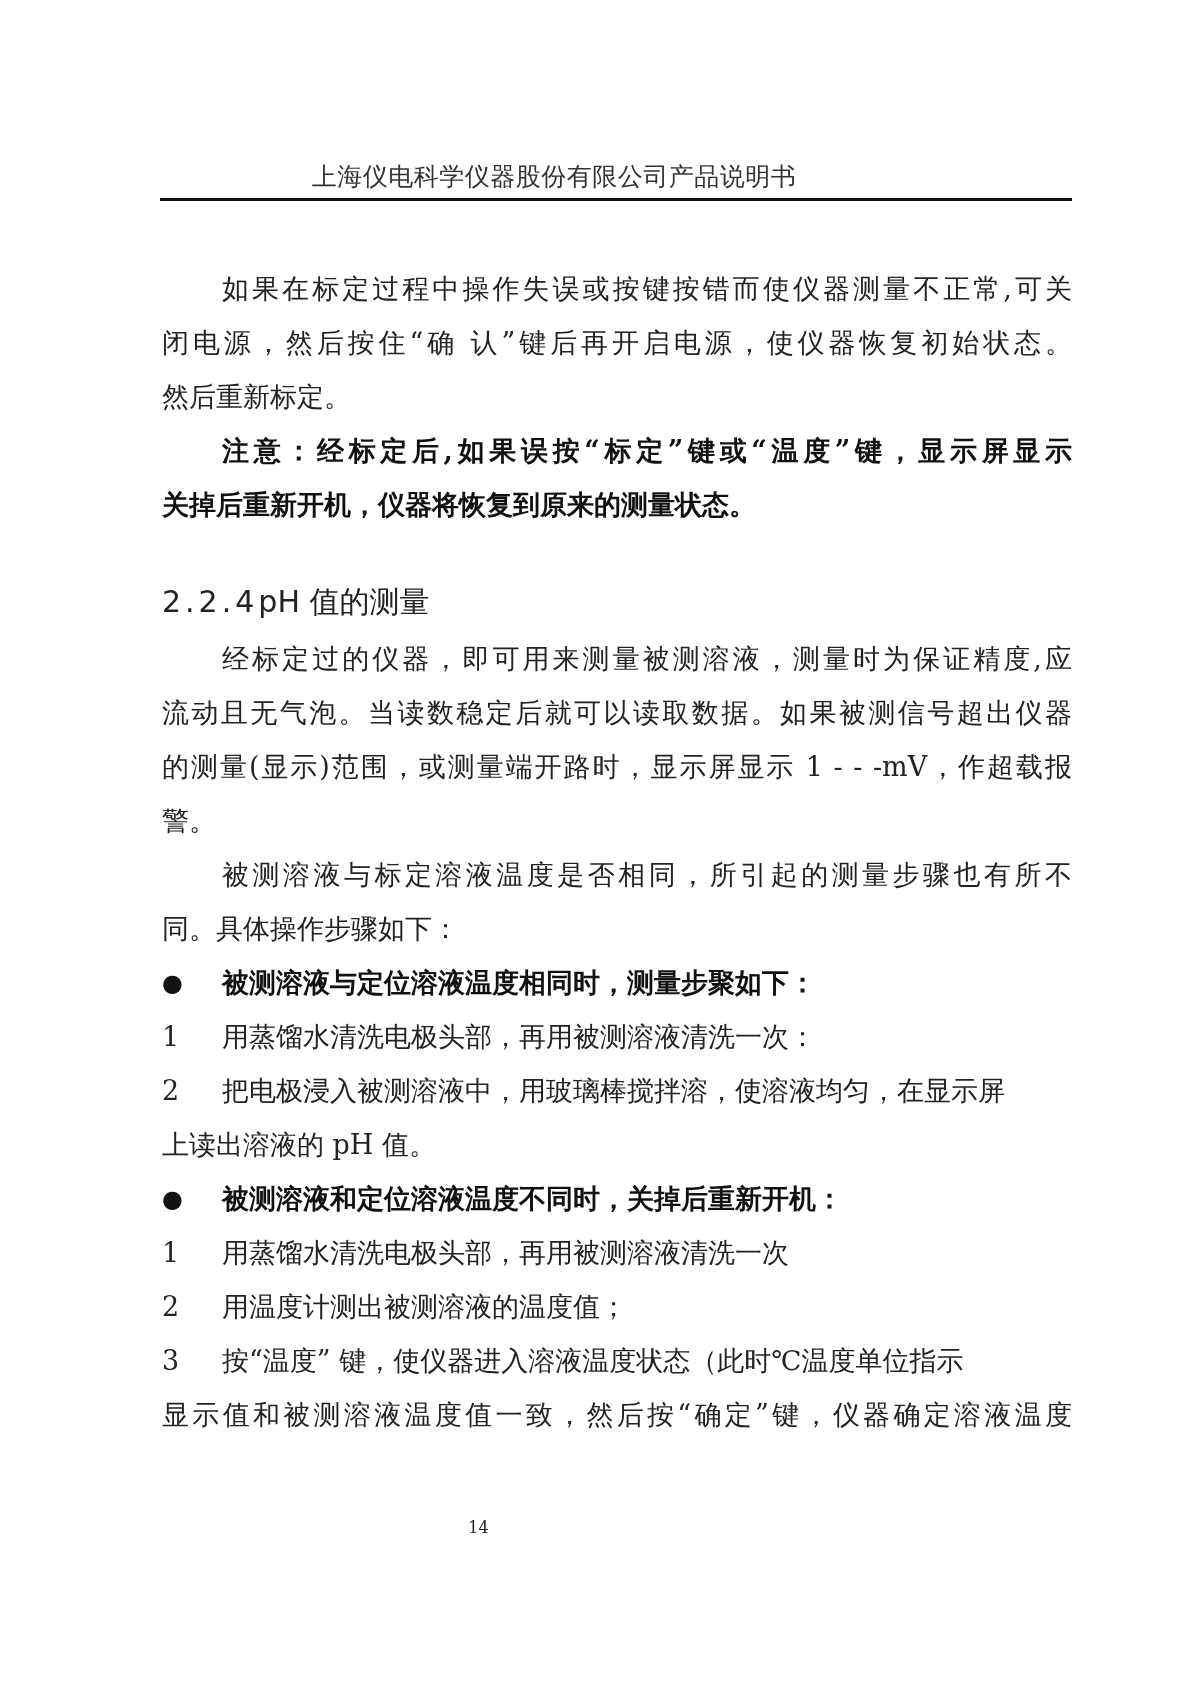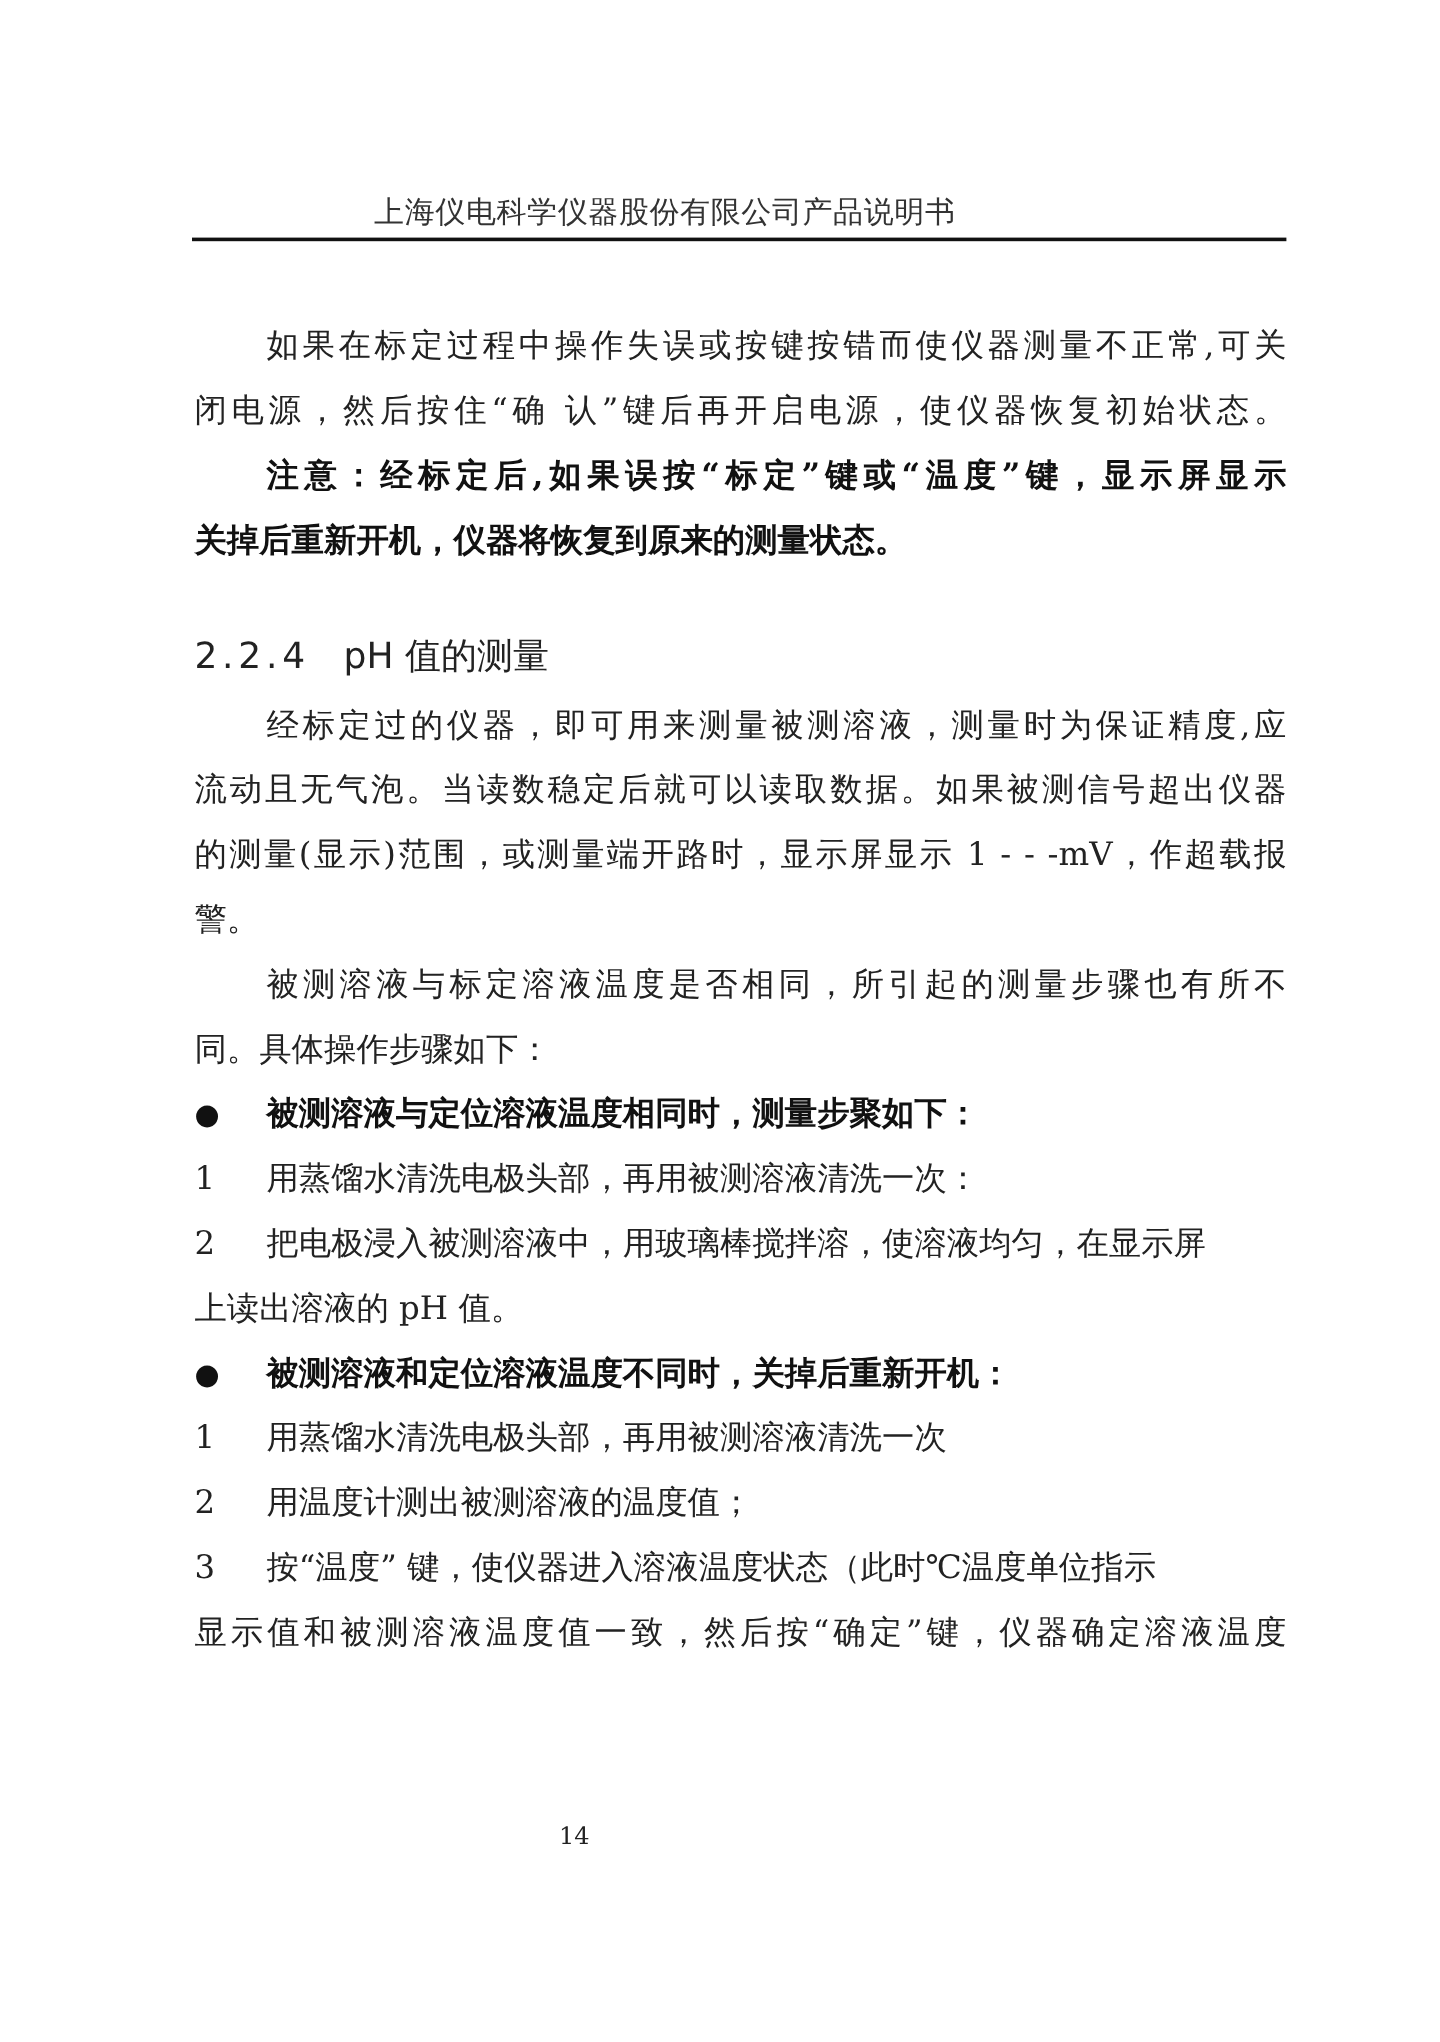--- a/index.html
+++ b/index.html
@@ -9,35 +9,36 @@
             font-size: 25px; letter-spacing: 0.5px; color: #333; }
   .header-rule { position: absolute; top: 198px; left: 160px; width: 912px; height: 3px; background: #111; }
   .content { position: absolute; left: 162px; top: 262px; width: 910px; font-size: 27px; }
   .line { height: 54px; line-height: 54px; white-space: nowrap; }
   .indent { padding-left: 60px; }
   .bold { font-weight: bold; color: #111; }
   .justify { text-align: justify; text-align-last: justify; white-space: normal; }
   .gap { height: 40px; }
   .section-title { font-family: "DejaVu Sans", "Liberation Sans", sans-serif; font-size: 30px;
                    height: 60px; line-height: 60px; }
-  .section-title .num { letter-spacing: 4px; margin-right: 28px; }
+  .section-title .num { letter-spacing: 4px; }
   .bullet-row, .step-row { display: flex; }
   .bullet-mark { width: 60px; font-size: 24px; }
   .step-num { width: 60px; }
-  .page-number { position: absolute; top: 1518px; left: 0; width: 957px; text-align: center; font-size: 20px; }
+  .page-number { position: absolute; top: 1518px; left: 0; width: 957px; text-align: center; font-size: 16px; }
 </style>
 </head>
 <body>
 
 <div class="header">上海仪电科学仪器股份有限公司产品说明书</div>
 <div class="header-rule"></div>
 
 <div class="content">
   <div class="line indent justify">如果在标定过程中操作失误或按键按错而使仪器测量不正常,可关</div>
   <div class="line justify">闭电源，然后按住“确  认”键后再开启电源，使仪器恢复初始状态。</div>
+  <div class="line">然后重新标定。</div>
   <div class="line indent bold justify">注意：经标定后,如果误按“标定”键或“温度”键，显示屏显示</div>
   <div class="line bold">关掉后重新开机，仪器将恢复到原来的测量状态。</div>
 
   <div class="gap"></div>
 
   <div class="section-title">
     <span class="num">2.2.4</span><span>pH 值的测量</span>
   </div>
 
   <div class="line indent justify">经标定过的仪器，即可用来测量被测溶液，测量时为保证精度,应</div>

